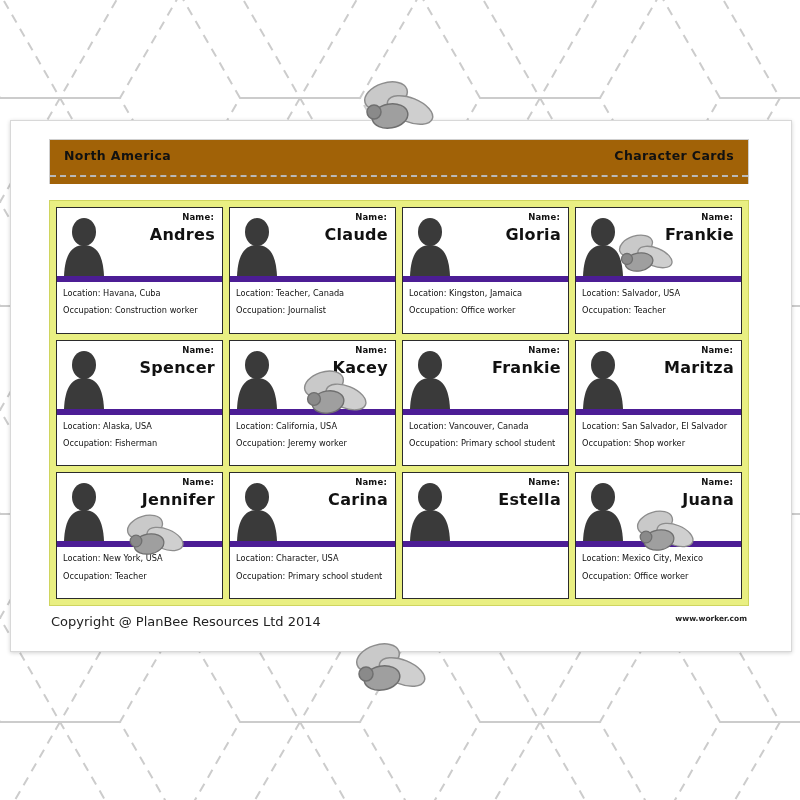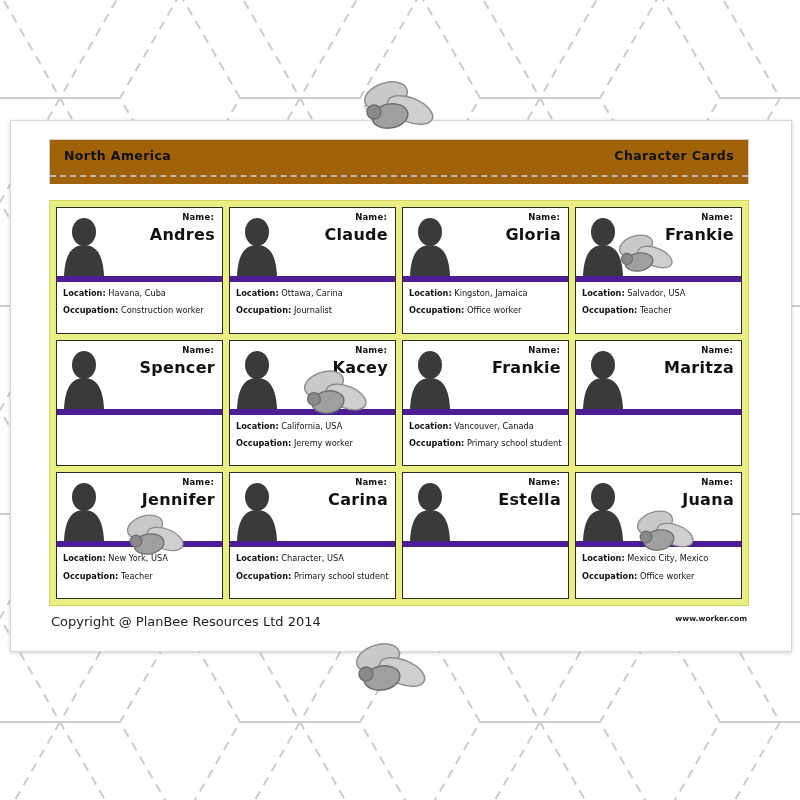--- a/index.html
+++ b/index.html
@@ -131,21 +131,21 @@
     padding: 6px 6px 4px 6px;
   }
   .field {
     font-size: 8.2px;
     line-height: 1.25;
     color: #111;
     margin-bottom: 7px;
   }
   .field:last-child { margin-bottom: 0; }
   .field b {
-    font-weight: bold;
+    font-weight: normal;
     margin-top: 8px;
   }
 
   
   .footer {
     position: relative;
     margin-top: 8px;
     height: 16px;
   }
   .footer .copy {
@@ -252,21 +252,21 @@
         <svg class="silhouette" viewBox="0 0 46 64" xmlns="http://www.w3.org/2000/svg">
           <ellipse cx="23" cy="20" rx="12" ry="14" fill="#3a3a3a"></ellipse>
           <path d="M23 33 C11 33 4 42 3 64 L43 64 C42 42 35 33 23 33 Z" fill="#3a3a3a"></path>
         </svg>
         <div class="name-label">Name:</div>
         <div class="name-value">Claude</div>
       </div>
       <div class="card-bottom">
         <div class="field">
           <b>Location:</b>
-          <span>Ottawa, Carina</span>
+          <span>Teacher, Canada</span>
         </div>
         <div class="field">
           <b>Occupation:</b>
           <span>Journalist</span>
         </div>
       </div>
         </div>
         <div class="card">
       <div class="card-top">
         <svg class="silhouette" viewBox="0 0 46 64" xmlns="http://www.w3.org/2000/svg">
@@ -309,20 +309,30 @@
         </div>
         <div class="card">
       <div class="card-top">
         <svg class="silhouette" viewBox="0 0 46 64" xmlns="http://www.w3.org/2000/svg">
           <ellipse cx="23" cy="20" rx="12" ry="14" fill="#3a3a3a"></ellipse>
           <path d="M23 33 C11 33 4 42 3 64 L43 64 C42 42 35 33 23 33 Z" fill="#3a3a3a"></path>
         </svg>
         <div class="name-label">Name:</div>
         <div class="name-value">Spencer</div>
       </div>
+      <div class="card-bottom">
+        <div class="field">
+          <b>Location:</b>
+          <span>Alaska, USA</span>
+        </div>
+        <div class="field">
+          <b>Occupation:</b>
+          <span>Fisherman</span>
+        </div>
+      </div>
         </div>
         <div class="card">
       <div class="card-top">
         <svg class="silhouette" viewBox="0 0 46 64" xmlns="http://www.w3.org/2000/svg">
           <ellipse cx="23" cy="20" rx="12" ry="14" fill="#3a3a3a"></ellipse>
           <path d="M23 33 C11 33 4 42 3 64 L43 64 C42 42 35 33 23 33 Z" fill="#3a3a3a"></path>
         </svg>
         <div class="name-label">Name:</div>
         <div class="name-value">Kacey</div>
       </div>
@@ -358,20 +368,30 @@
       </div>
         </div>
         <div class="card">
       <div class="card-top">
         <svg class="silhouette" viewBox="0 0 46 64" xmlns="http://www.w3.org/2000/svg">
           <ellipse cx="23" cy="20" rx="12" ry="14" fill="#3a3a3a"></ellipse>
           <path d="M23 33 C11 33 4 42 3 64 L43 64 C42 42 35 33 23 33 Z" fill="#3a3a3a"></path>
         </svg>
         <div class="name-label">Name:</div>
         <div class="name-value">Maritza</div>
+      </div>
+      <div class="card-bottom">
+        <div class="field">
+          <b>Location:</b>
+          <span>San Salvador, El Salvador</span>
+        </div>
+        <div class="field">
+          <b>Occupation:</b>
+          <span>Shop worker</span>
+        </div>
       </div>
         </div>
         <div class="card">
       <div class="card-top">
         <svg class="silhouette" viewBox="0 0 46 64" xmlns="http://www.w3.org/2000/svg">
           <ellipse cx="23" cy="20" rx="12" ry="14" fill="#3a3a3a"></ellipse>
           <path d="M23 33 C11 33 4 42 3 64 L43 64 C42 42 35 33 23 33 Z" fill="#3a3a3a"></path>
         </svg>
         <div class="name-label">Name:</div>
         <div class="name-value">Jennifer</div>

